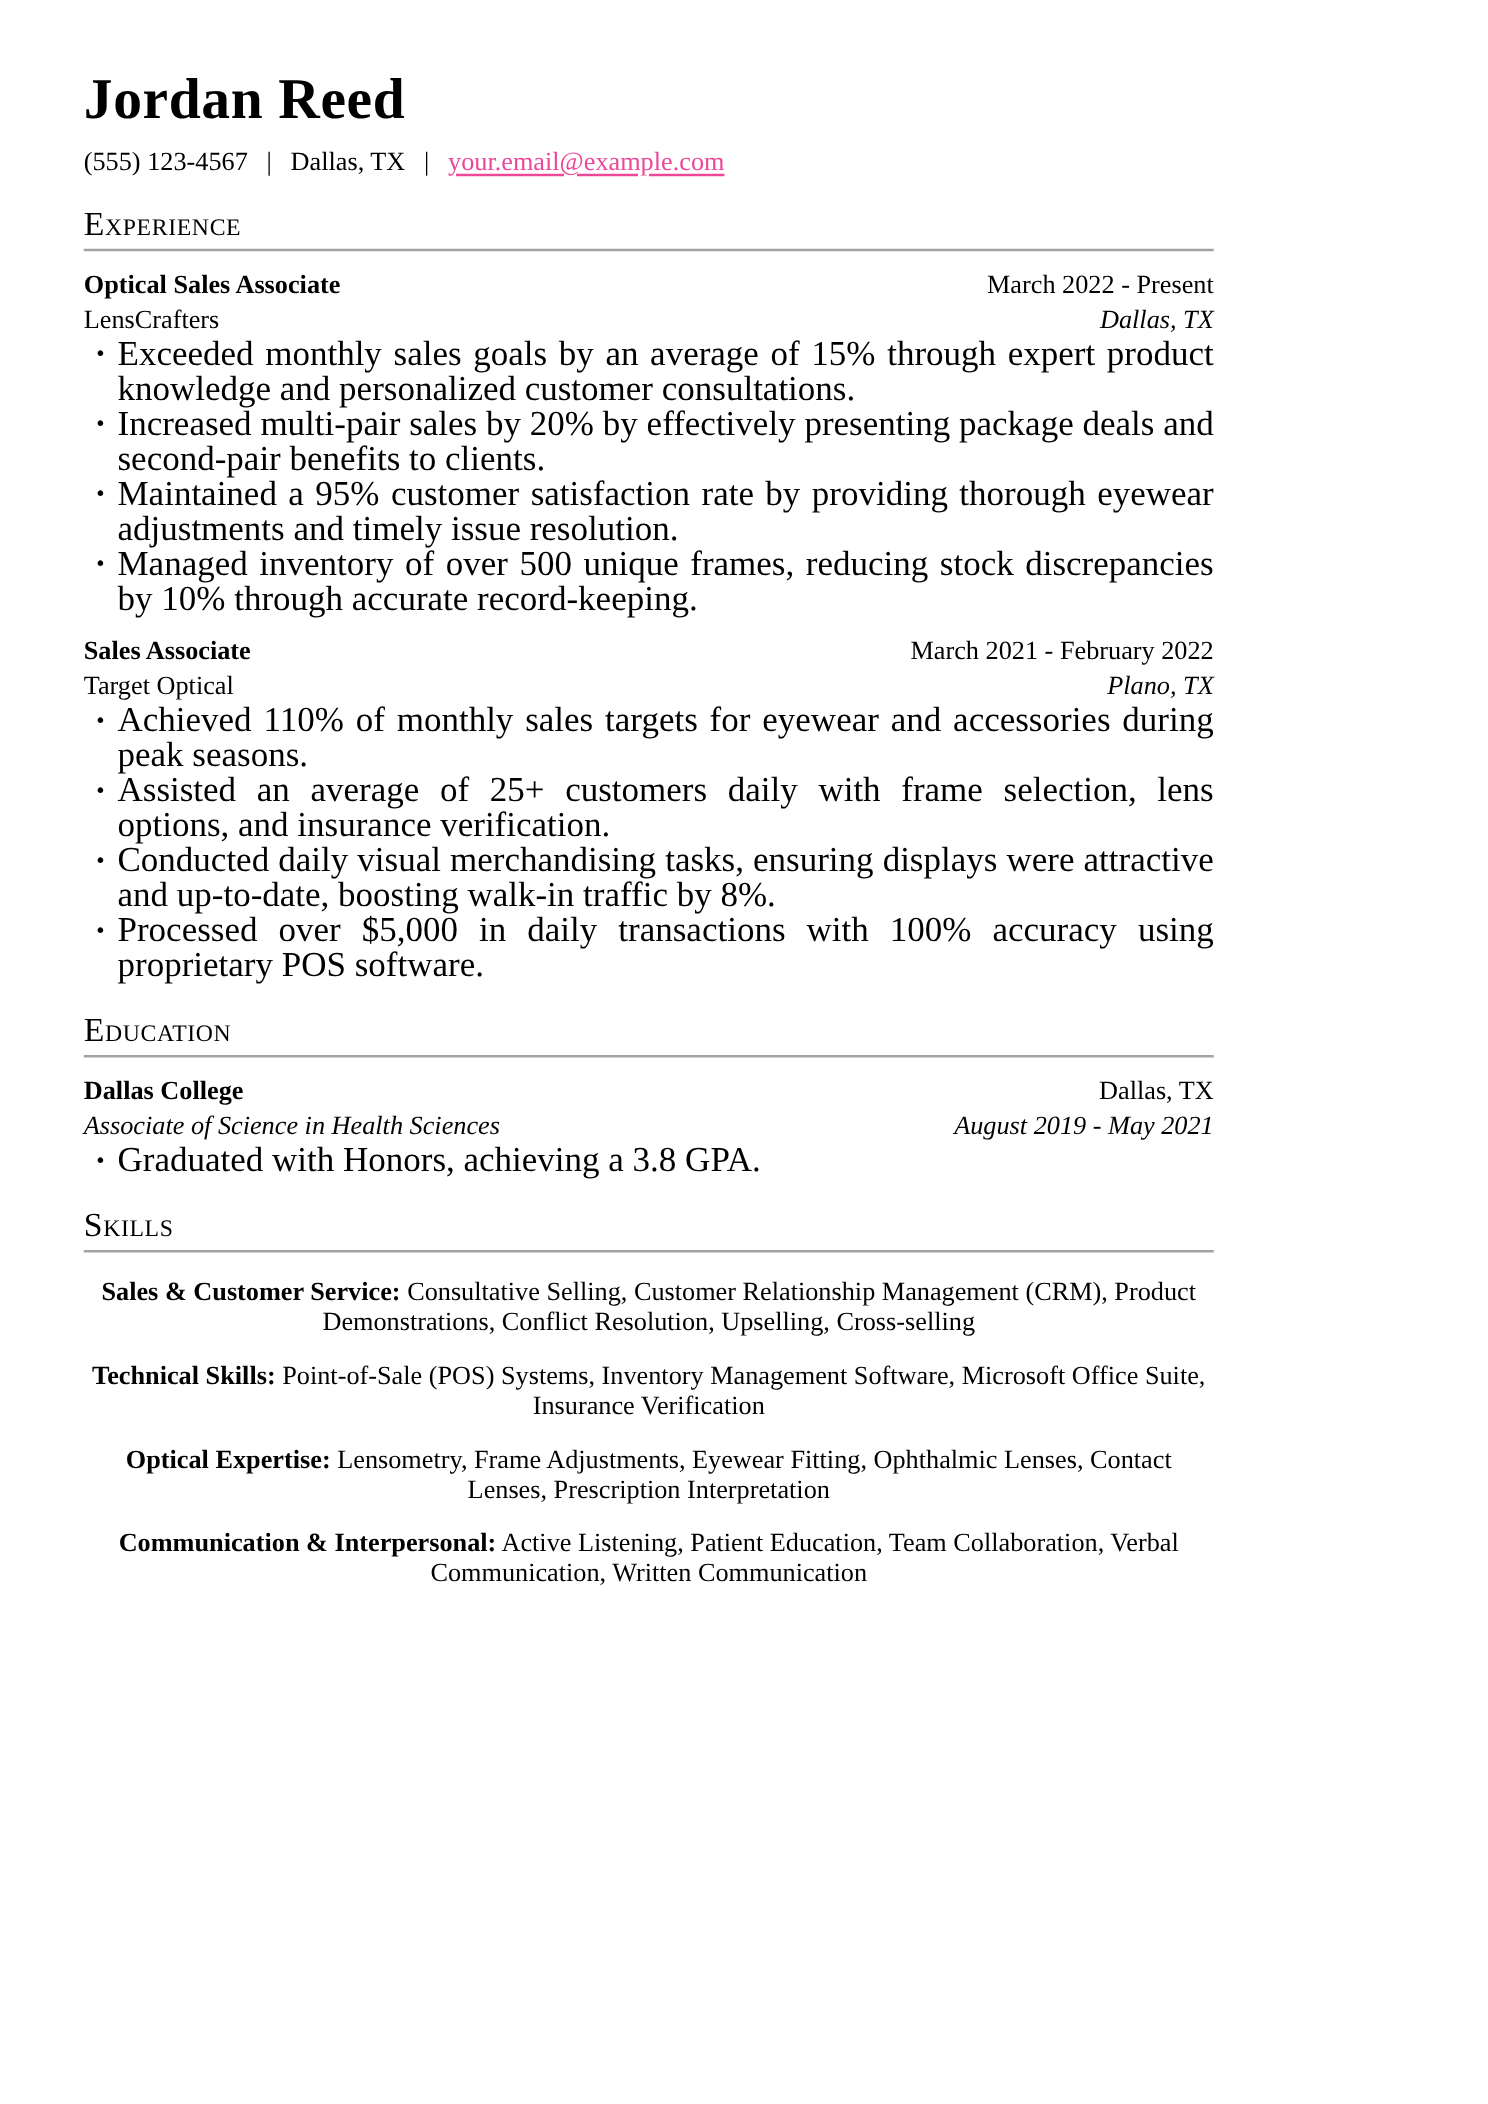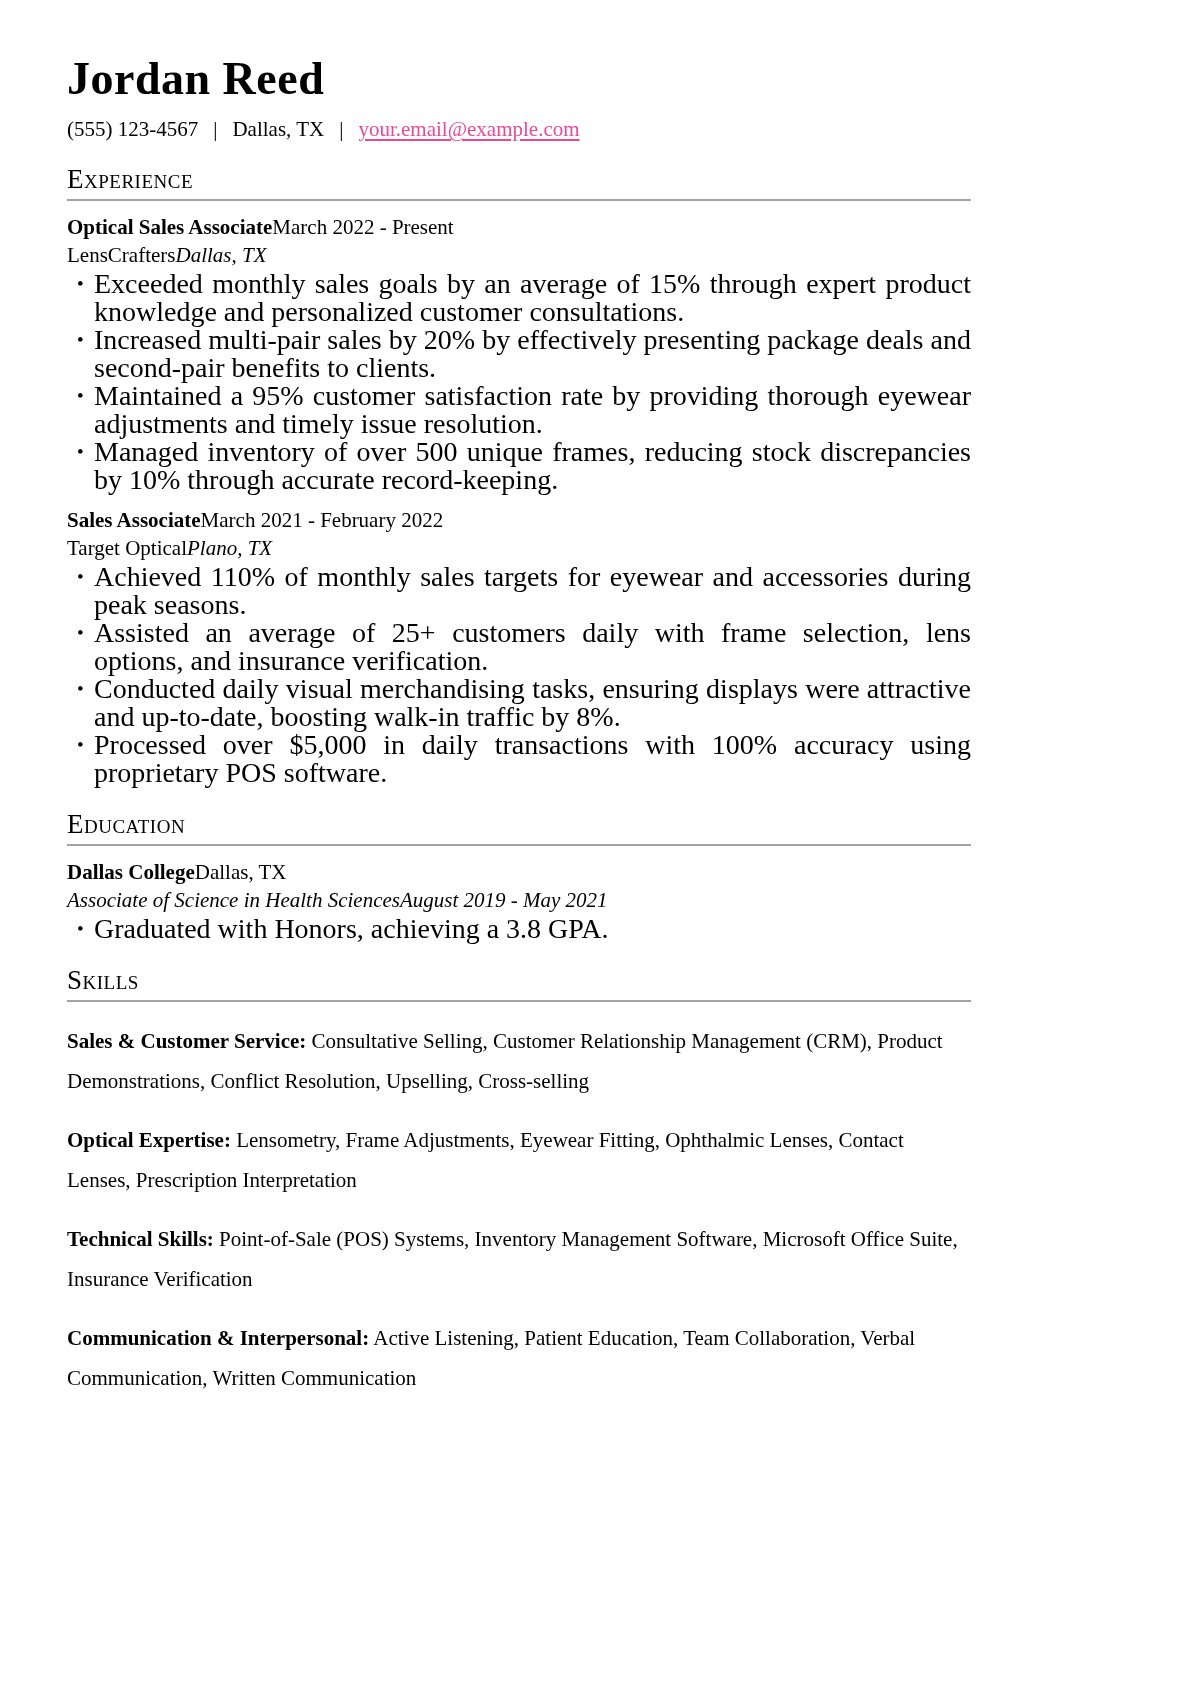--- a/index.html
+++ b/index.html
@@ -54,21 +54,21 @@
     letter-spacing: 0.5px;
     line-height: 1.0;
     margin-top: 24px;
     padding-bottom: 6px;
     border-bottom: 2px solid #a3a3a3;
   }
 
   
   .entry-header, .entry-subheader {
     display: flex;
-    justify-content: flex-start;
+    justify-content: space-between;
     align-items: baseline;
     font-size: 21px;
     line-height: 28px;
   }
   .entry-header { margin-top: 12px; }
   .entry-title { font-weight: 700; }
   .italic { font-style: italic; }
 
   
   ul.bullets {
@@ -87,22 +87,22 @@
     position: absolute;
     left: 10px;
     top: 0;
     font-size: 19px;
   }
 
   
   .skill-group {
     margin-top: 19px;
     font-size: 21px;
-    line-height: 40px;
-    text-align: left;
+    line-height: 24px;
+    text-align: center;
   }
   .skill-label { font-weight: 700; }
 
   .section-block { margin-bottom: 4px; }
   .experience-entry { margin-bottom: 2px; }
 </style>
 </head>
 <body>
 
 <div class="page">
@@ -169,27 +169,27 @@
 
   <div class="section-block">
     <div class="section-heading">Skills</div>
 
     <p class="skill-group">
       <span class="skill-label">Sales &amp; Customer Service:</span>
       <span>Consultative Selling, Customer Relationship Management (CRM), Product Demonstrations, Conflict Resolution, Upselling, Cross-selling</span>
     </p>
 
     <p class="skill-group">
-      <span class="skill-label">Optical Expertise:</span>
-      <span>Lensometry, Frame Adjustments, Eyewear Fitting, Ophthalmic Lenses, Contact Lenses, Prescription Interpretation</span>
+      <span class="skill-label">Technical Skills:</span>
+      <span>Point-of-Sale (POS) Systems, Inventory Management Software, Microsoft Office Suite, Insurance Verification</span>
     </p>
 
     <p class="skill-group">
-      <span class="skill-label">Technical Skills:</span>
-      <span>Point-of-Sale (POS) Systems, Inventory Management Software, Microsoft Office Suite, Insurance Verification</span>
+      <span class="skill-label">Optical Expertise:</span>
+      <span>Lensometry, Frame Adjustments, Eyewear Fitting, Ophthalmic Lenses, Contact Lenses, Prescription Interpretation</span>
     </p>
 
     <p class="skill-group">
       <span class="skill-label">Communication &amp; Interpersonal:</span>
       <span>Active Listening, Patient Education, Team Collaboration, Verbal Communication, Written Communication</span>
     </p>
   </div>
 
 </div>
 

